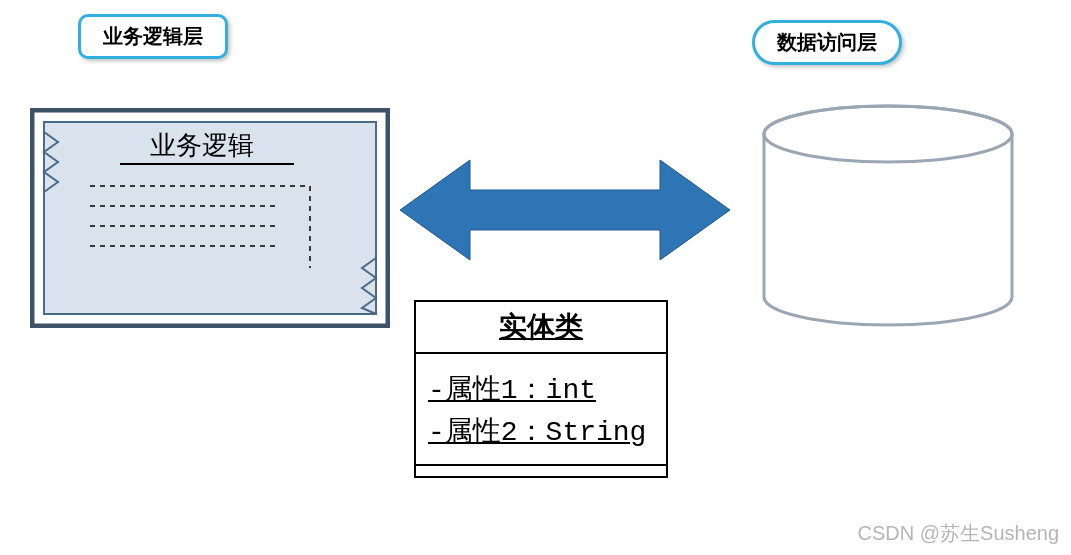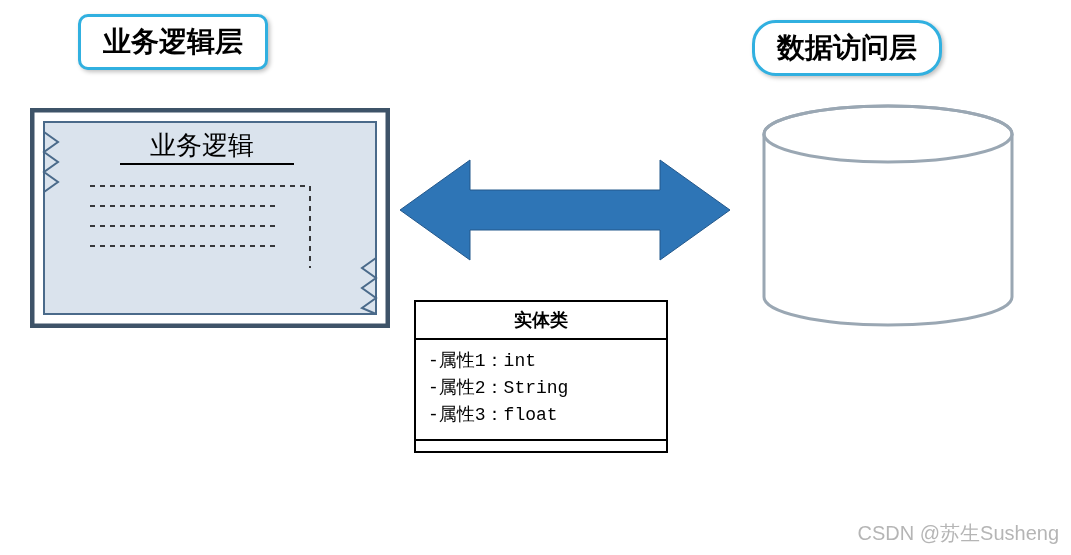--- a/index.html
+++ b/index.html
@@ -11,53 +11,55 @@
     font-family: "Microsoft YaHei", "SimSun", sans-serif;
     position: relative;
     overflow: hidden;
   }
   .label-box {
     position: absolute;
     border: 3px solid #31b0e0;
     border-radius: 10px;
     background: #ffffff;
     font-weight: bold;
-    font-size: 28px;
+    font-size: 20px;
     color: #000;
     padding: 6px 22px;
     box-shadow: 2px 2px 4px rgba(0,0,0,0.25);
     text-align: center;
   }
   .watermark {
     position: absolute;
     right: 12px;
     bottom: 8px;
     font-size: 20px;
     color: rgba(120,120,120,0.55);
     font-family: sans-serif;
   }
   svg { position: absolute; }
   .entity-table {
     position: absolute;
     border: 2px solid #000;
     background: #fff;
-    font-size: 18px;
+    font-size: 28px;
+    text-decoration: underline;
   }
   .entity-table .hdr {
     border-bottom: 2px solid #000;
     text-align: center;
     font-weight: bold;
     padding: 6px 0;
     font-family: "SimSun", serif;
   }
   .entity-table .body {
     border-bottom: 2px solid #000;
     padding: 8px 0 10px 12px;
     font-family: "SimSun", "Courier New", monospace;
     line-height: 1.5;
+    margin-top: 8px;
   }
   .entity-table .footer { height: 10px; }
 </style>
 </head>
 <body>
 
 <div class="label-box" style="left:78px; top:14px;">业务逻辑层</div>
 
 <div class="label-box" style="left:752px; top:20px;border-radius:24px;">数据访问层</div>
 
@@ -90,18 +92,17 @@
   <ellipse cx="130" cy="32" rx="124" ry="28" fill="#ffffff" stroke="#9aa7b3" stroke-width="3"></ellipse>
   <path d="M6 32 L6 195 A124 28 0 0 0 254 195 L254 32" fill="#ffffff" stroke="#9aa7b3" stroke-width="3"></path>
   <ellipse cx="130" cy="32" rx="124" ry="28" fill="none" stroke="#9aa7b3" stroke-width="3"></ellipse>
 </svg>
 
 <div class="entity-table" style="left:414px; top:300px; width:250px;">
   <div class="hdr">实体类</div>
   <div class="body">
     <div>-属性1：int</div>
     <div>-属性2：String</div>
-    <div>-属性3：float</div>
   </div>
   <div class="footer"></div>
 </div>
 
 <div class="watermark">CSDN @苏生Susheng</div>
 
 </body></html>

